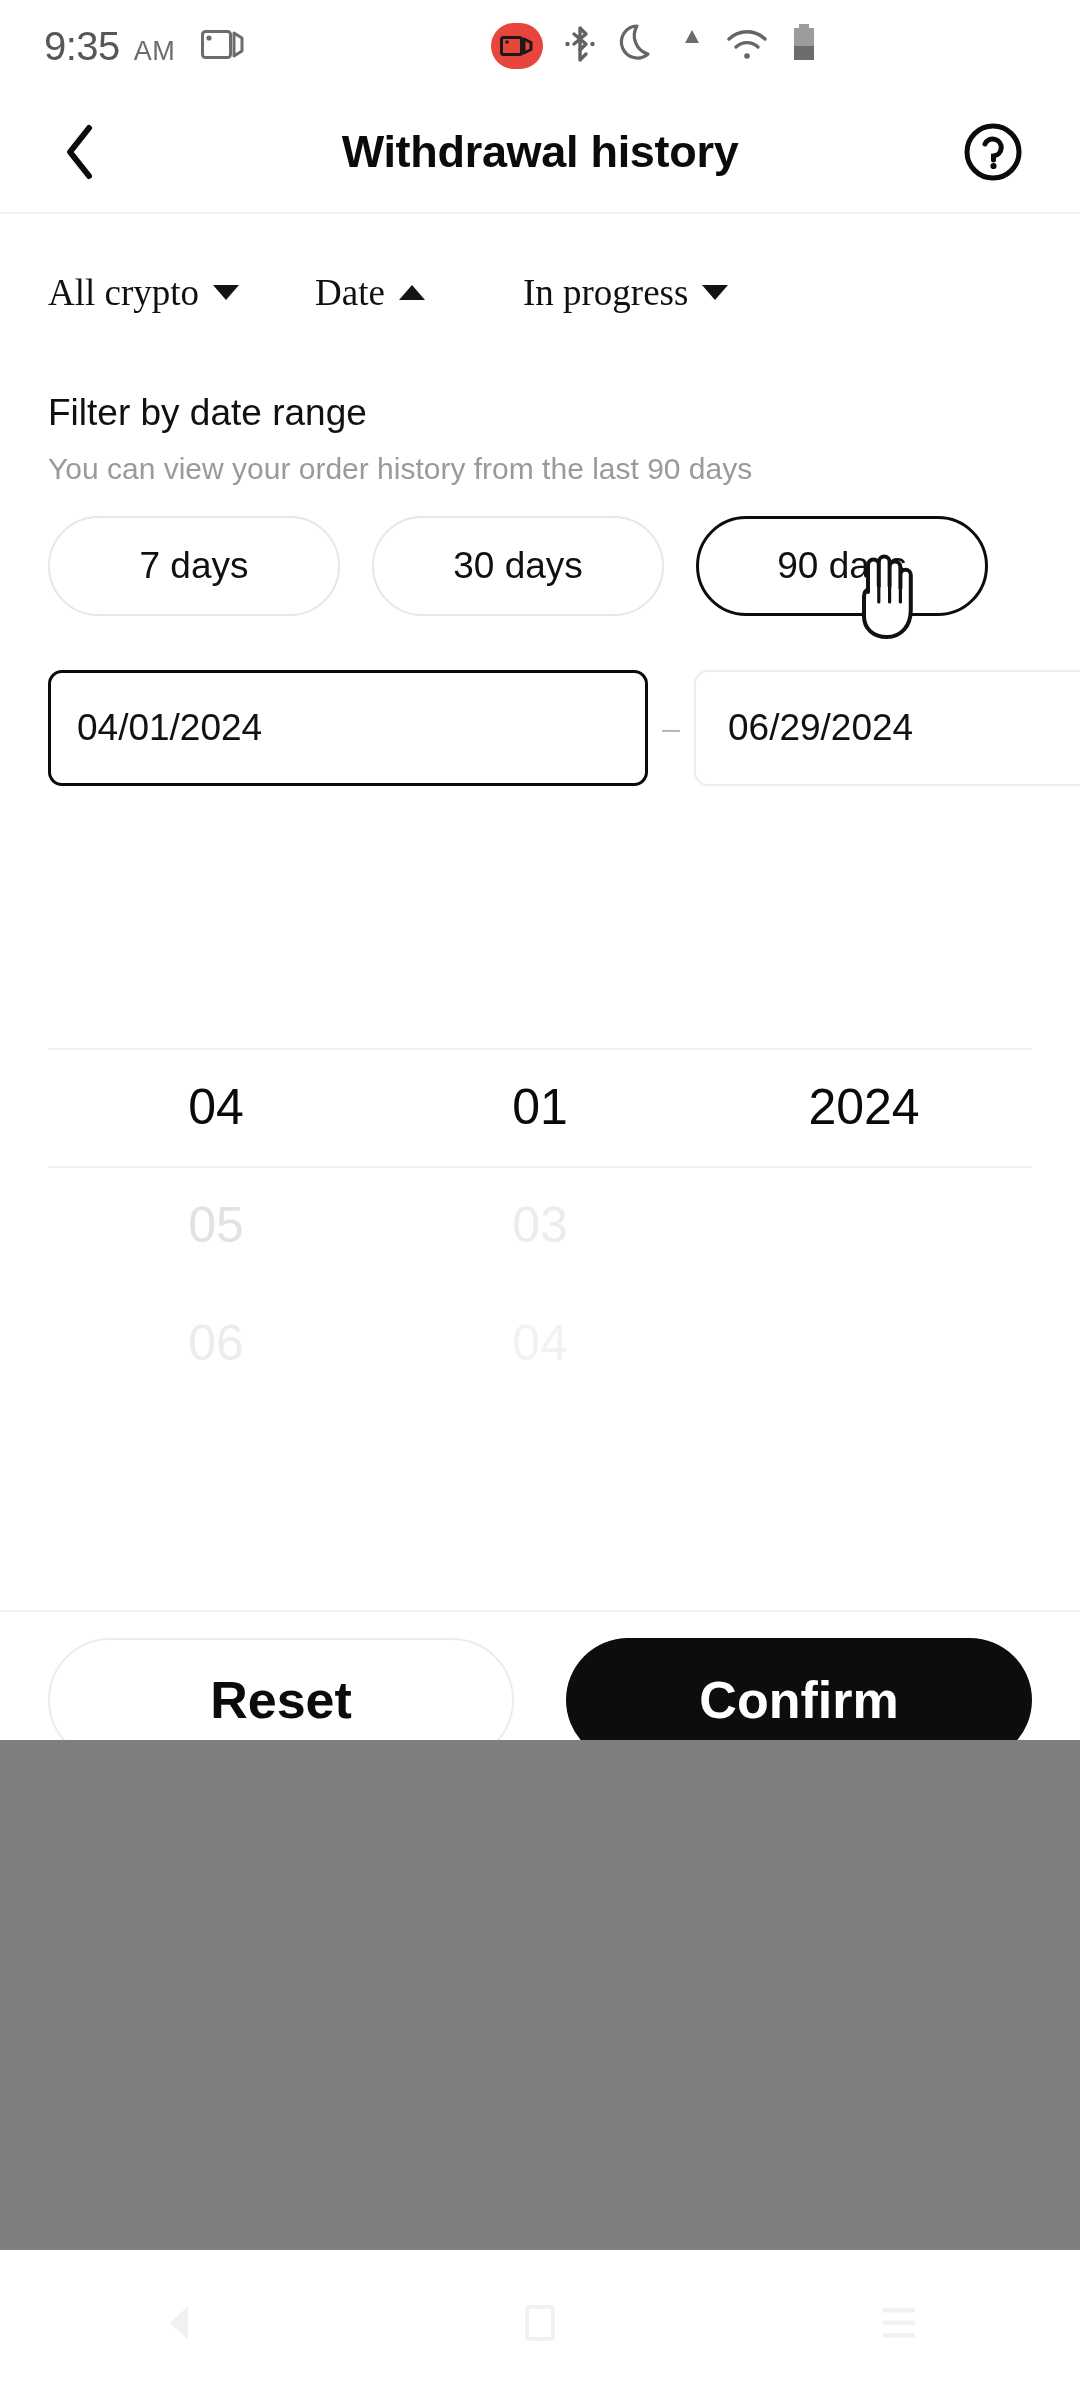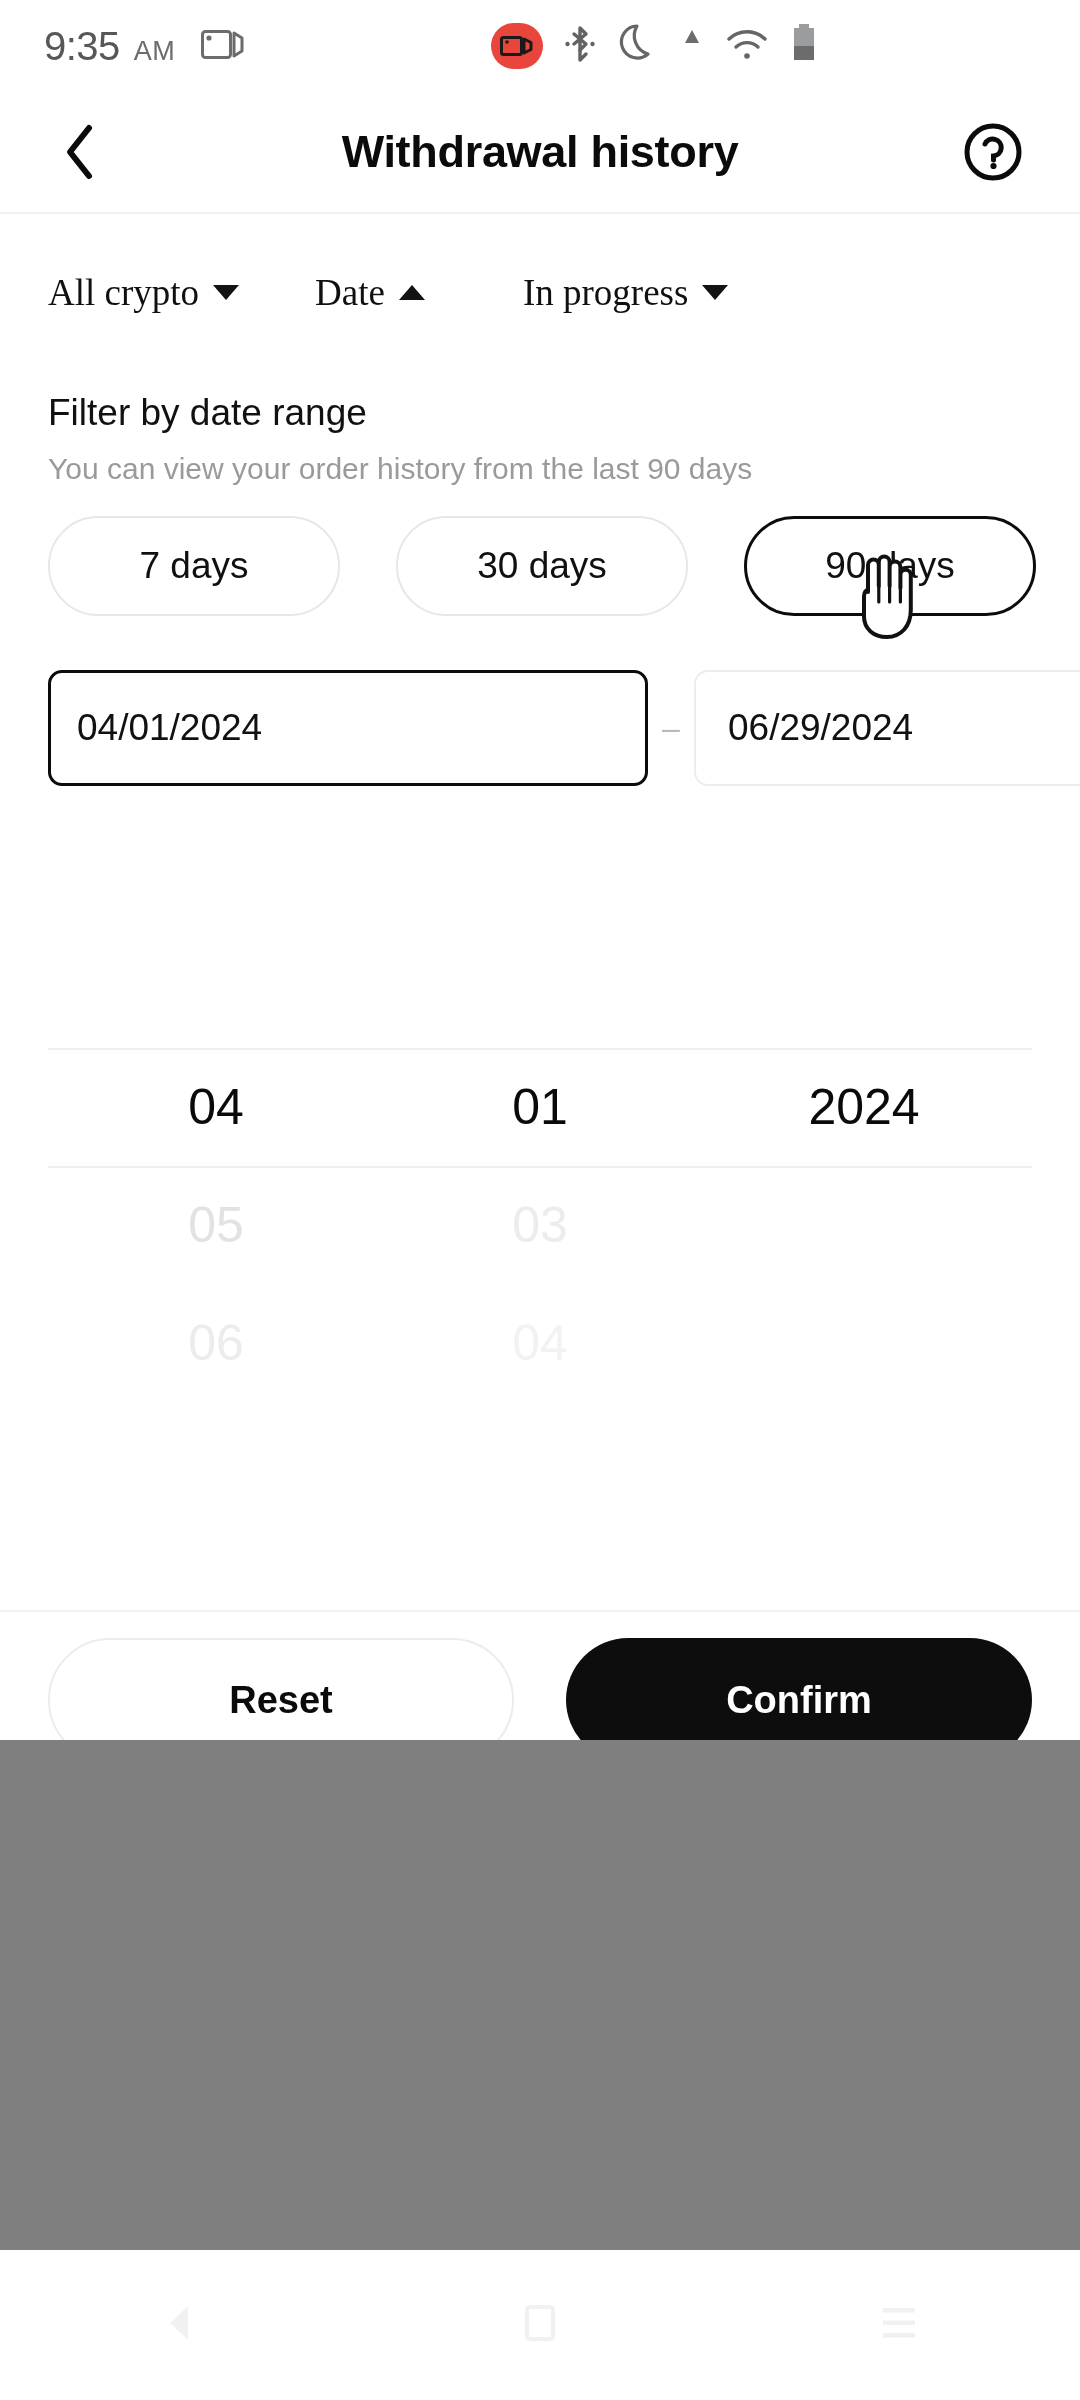--- a/index.html
+++ b/index.html
@@ -54,21 +54,21 @@
   .caret-up { width:0;height:0;border-left:13px solid transparent;border-right:13px solid transparent;border-bottom:15px solid #131313; }
 
   
   .sheet {
     position:absolute; top:348px; left:0; width:1080px; height:1392px;
     background:#ffffff; border-radius:0 0 26px 26px; overflow:hidden;
   }
   .sec-title { position:absolute; top:44px; left:48px; font-size:37px; color:#111111; }
   .sec-sub { position:absolute; top:104px; left:48px; font-size:30px; color:#9a9a9a; }
 
-  .chips { position:absolute; top:168px; left:48px; display:flex; gap:56px;align-items:flex-end; }
+  .chips { position:absolute; top:168px; left:48px; display:flex; gap:32px;align-items:flex-end; }
   .chip {
     width:292px; height:100px; border-radius:52px;
     border:2px solid #e7e7e7; background:#ffffff;
     display:flex; align-items:center; justify-content:center;
     font-size:37px; color:#101010;
   }
   .chip.selected { border:3px solid #0c0c0c; }
 
   .daterow { position:absolute; top:322px; left:48px; display:flex; align-items:center; }
   .datefield {
@@ -97,21 +97,21 @@
   .wheel-val.dim1 { color:#e2e2e2; }
   .wheel-val.dim2 { color:#ececec; }
   .wheel-val.dim3 { color:#f2f2f2; }
 
   
   .footer-divider { position:absolute; top:1262px; left:0; width:1080px; height:2px; background:#f1f1f1; }
   .footer { position:absolute; top:1262px; left:0; width:1080px; height:130px; }
   .btn {
     position:absolute; top:28px; height:124px; border-radius:64px;
     display:flex; align-items:center; justify-content:center;
-    font-size:38px; font-weight:bold;
+    font-size:52px; font-weight:bold;
   }
   .btn-reset { left:48px; width:466px; background:#ffffff; border:2px solid #ececec; color:#0b0b0b; }
   .btn-confirm { left:566px; width:466px; background:#0d0d0d; color:#ffffff; }
 
   
   .scrim { position:absolute; top:1740px; left:0; width:1080px; height:510px; background:#7f7f7f; }
   .navbar { position:absolute; top:2250px; left:0; width:1080px; height:150px; background:#ffffff;
             display:flex; align-items:center; justify-content:space-around; }
   .nav-ico { opacity:0.07; }
 

